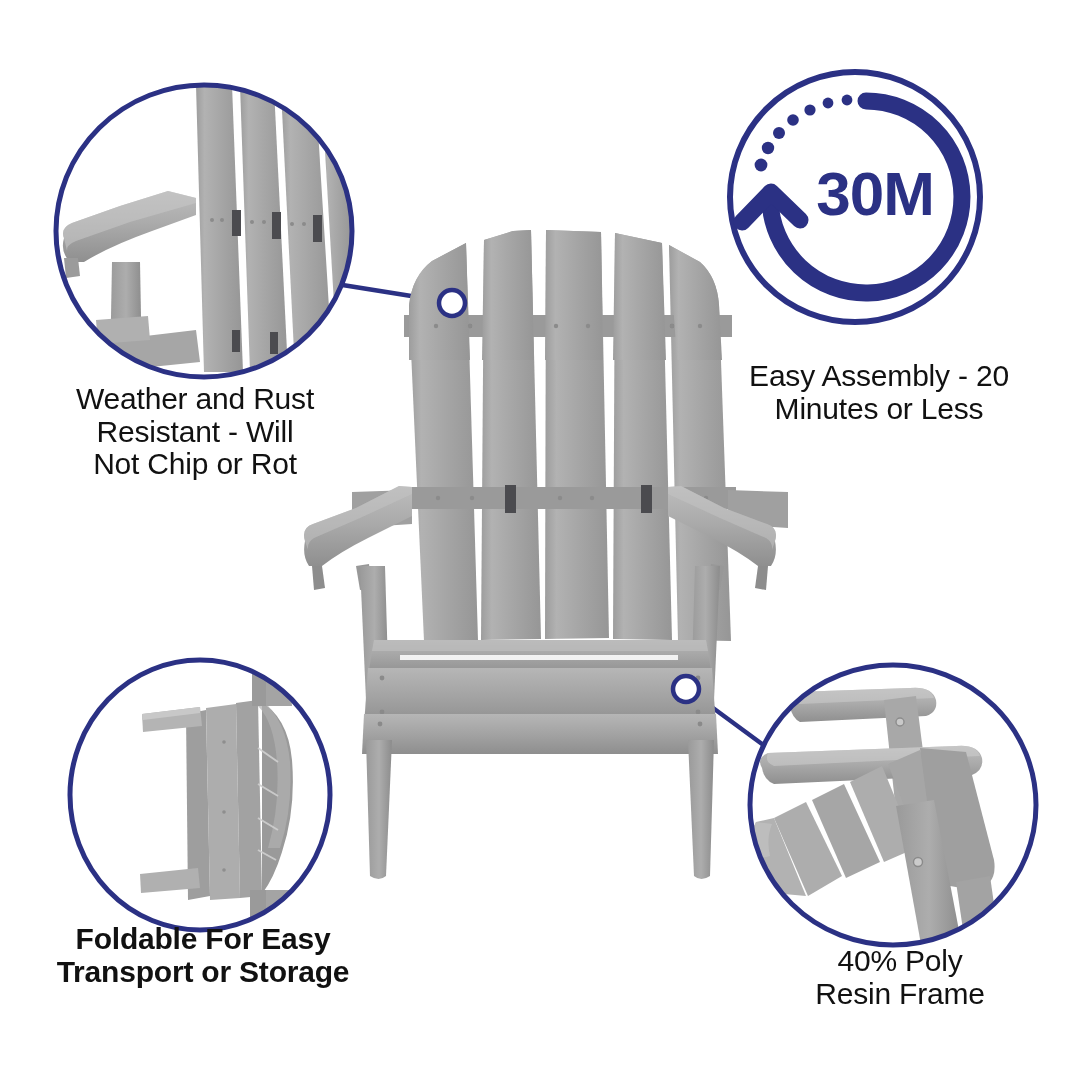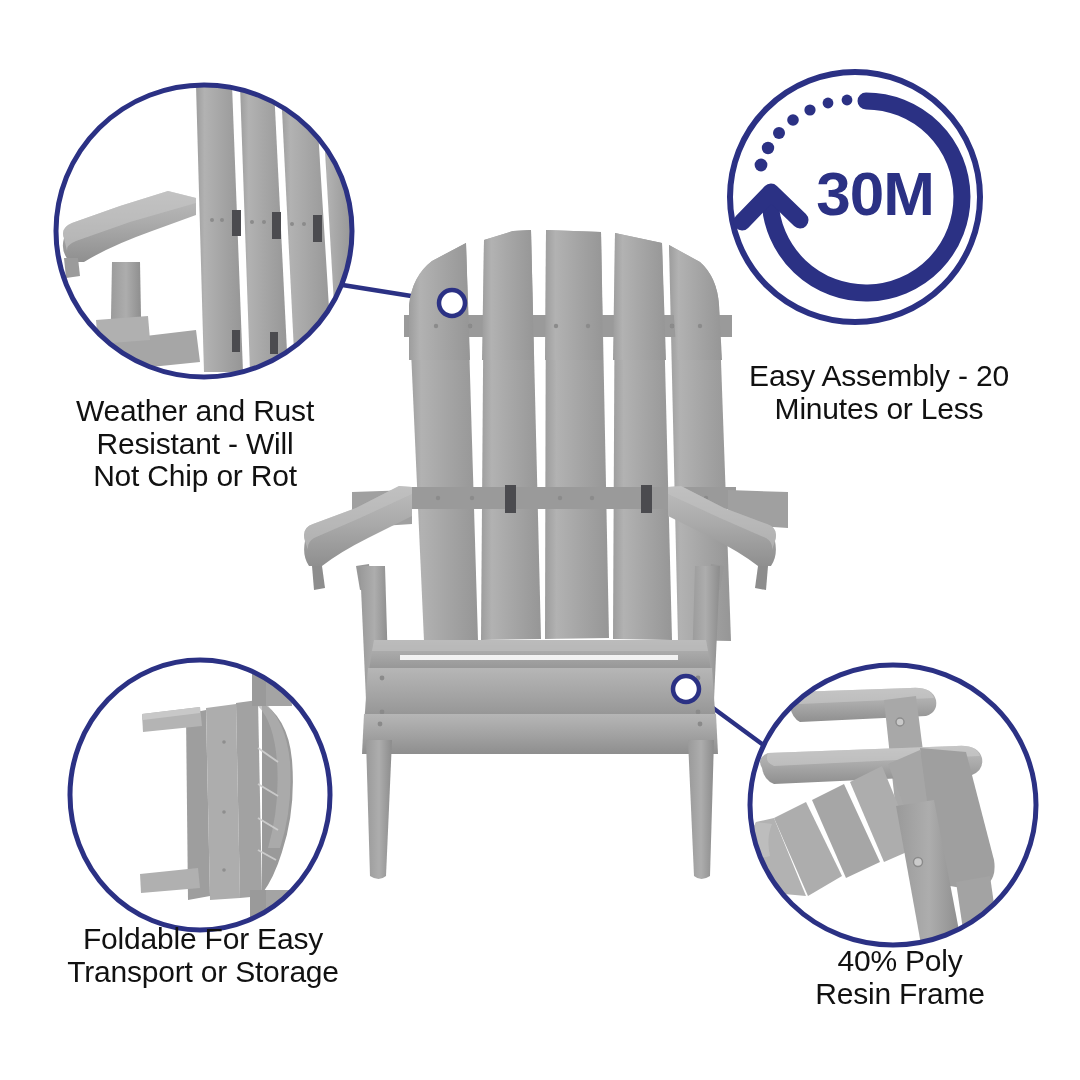--- a/index.html
+++ b/index.html
@@ -14,23 +14,23 @@
     position:absolute;
     text-align:center;
     color:#111111;
     font-family:"Liberation Sans", sans-serif;
     font-size:30px;
     line-height:1.09;
     letter-spacing:-0.2px;
     white-space:pre-line;
     font-weight:400;
   }
-  #cap-weather{left:0px;  top:383px; width:390px;margin-top:12px;}
+  #cap-weather{left:0px;  top:383px; width:390px;}
   #cap-assembly{left:684px;top:360px; width:390px;}
-  #cap-foldable{left:6px;  top:923px; width:394px;}
+  #cap-foldable{left:6px;  top:923px; width:394px;font-weight:bold;}
   #cap-resin{left:750px;  top:945px; width:300px;}
 </style>
 </head>
 <body>
 
 <div class="stage">
 <svg viewBox="0 0 1080 1080" xmlns="http://www.w3.org/2000/svg">
   <defs>
 
     <linearGradient id="gSlat" x1="0" y1="0" x2="1" y2="0">

